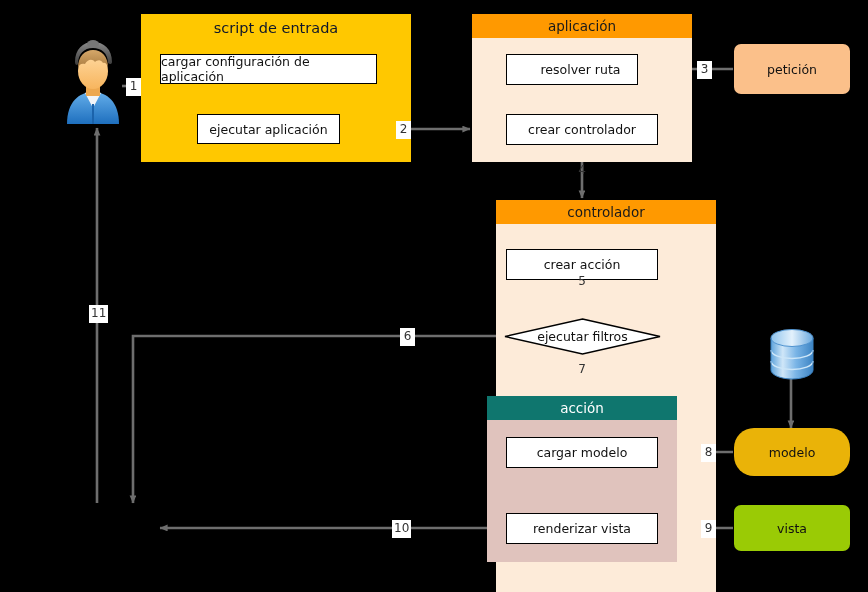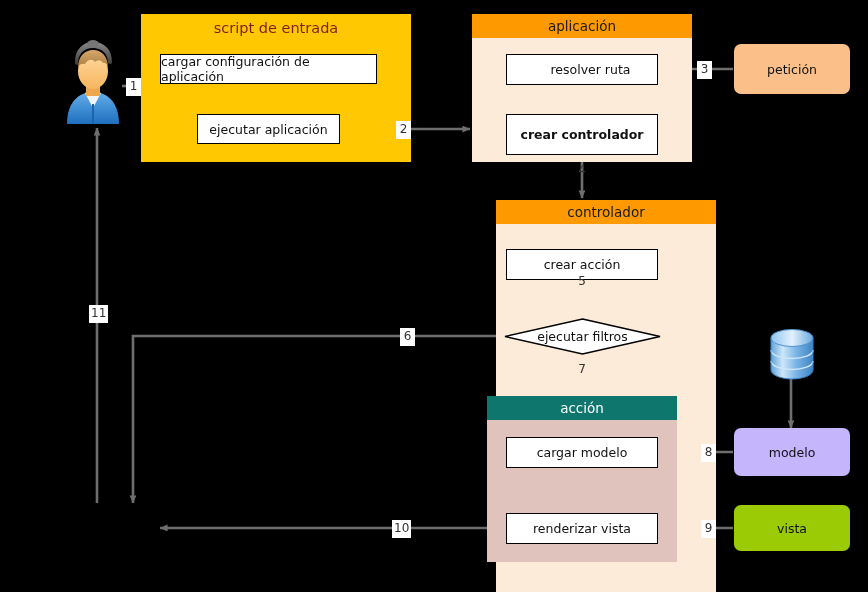--- a/index.html
+++ b/index.html
@@ -10,40 +10,40 @@
   .abs{position:absolute;box-sizing:border-box;}
 
   
   .group{position:absolute;box-sizing:border-box;}
   .group-hdr{position:absolute;left:0;top:0;width:100%;height:24px;
              display:flex;align-items:center;justify-content:center;
              font-size:13.5px;color:#1a1a1a;}
   .group-body{position:absolute;left:0;top:24px;width:100%;bottom:0;}
 
   .grp-yellow{background:#FFC800;}
-  .grp-yellow .group-hdr{background:#FFC800;color:#7f1d1d;height:28px;font-size:14.5px;}
+  .grp-yellow .group-hdr{background:#FFC800;color:#0f172a;height:28px;font-size:14.5px;}
   .grp-yellow .group-body{background:#FFC800;top:28px;}
 
   .grp-orange .group-hdr{background:#FF9900;}
   .grp-orange .group-body{background:#FDEBD9;}
 
   .grp-magenta .group-hdr{background:#0f766e;color:#fff;}
   .grp-magenta .group-body{background:#E0C3BD;}
 
   
   .pbox{position:absolute;box-sizing:border-box;background:#FFFFFF;
         border:1px solid #000;display:flex;align-items:center;
         justify-content:center;font-size:12.5px;color:#111;}
 
   
   .rbox{position:absolute;box-sizing:border-box;border-radius:7px;
         display:flex;align-items:center;justify-content:center;
         font-size:12.5px;color:#111;}
   .rbox-peach{background:#FBC08A;}
-  .rbox-blue{background:#c4b5fd;}
+  .rbox-blue{background:#eab308;border-radius:20px;}
   .rbox-green{background:#9ACB05;align-items:center;}
 
   
   .diamond-wrap{position:absolute;}
   .diamond-wrap svg{position:absolute;left:0;top:0;}
   .diamond-label{position:absolute;left:0;top:0;width:100%;height:100%;
         display:flex;align-items:center;justify-content:center;
         font-size:12.5px;color:#111;}
 
   
@@ -154,24 +154,24 @@
     <span>cargar configuración de aplicación</span>
   </div>
   <div class="pbox" style="left:197px;top:114px;width:143px;height:30px;">
     <span>ejecutar aplicación</span>
   </div>
 
   <div class="group grp-orange" style="left:472px;top:14px;width:220px;height:148px;">
     <div class="group-hdr">aplicación</div>
     <div class="group-body"></div>
   </div>
-  <div class="pbox" style="left:506px;top:54px;width:152px;height:31px;padding-left:17px;">
+  <div class="pbox" style="left:506px;top:54px;width:132px;height:31px;padding-left:17px;">
     <span>resolver ruta</span>
   </div>
-  <div class="pbox" style="left:506px;top:114px;width:152px;height:41px;font-weight:bold;">
+  <div class="pbox" style="left:506px;top:114px;width:152px;height:31px;">
     <span>crear controlador</span>
   </div>
 
   <div class="group grp-orange" style="left:496px;top:200px;width:220px;height:471px;padding-left:12px;">
     <div class="group-hdr">controlador</div>
     <div class="group-body"></div>
   </div>
   <div class="pbox" style="left:506px;top:237px;width:152px;height:31px;margin-top:12px;">
     <span>crear acción</span>
   </div>

